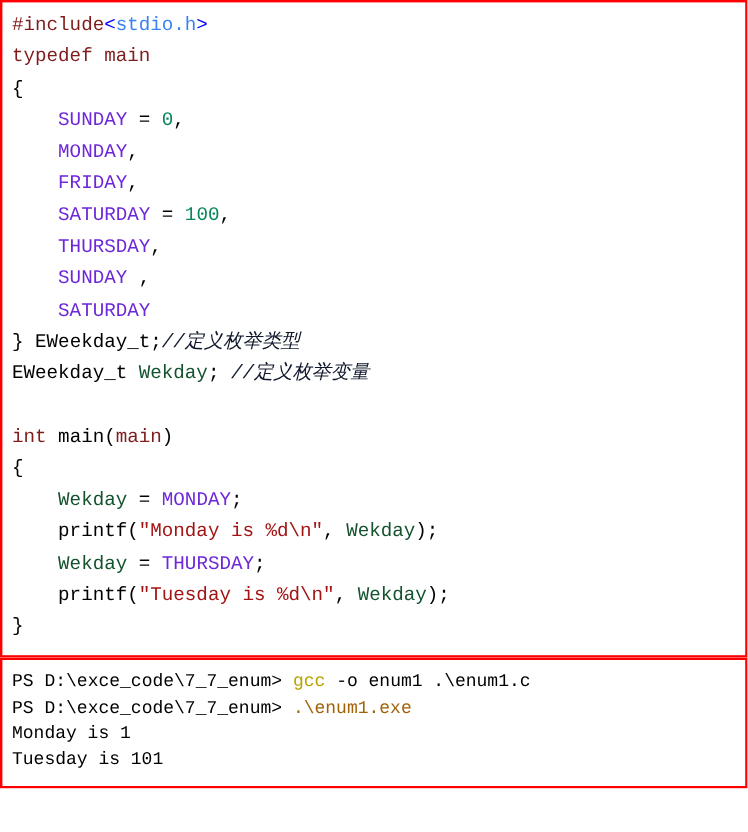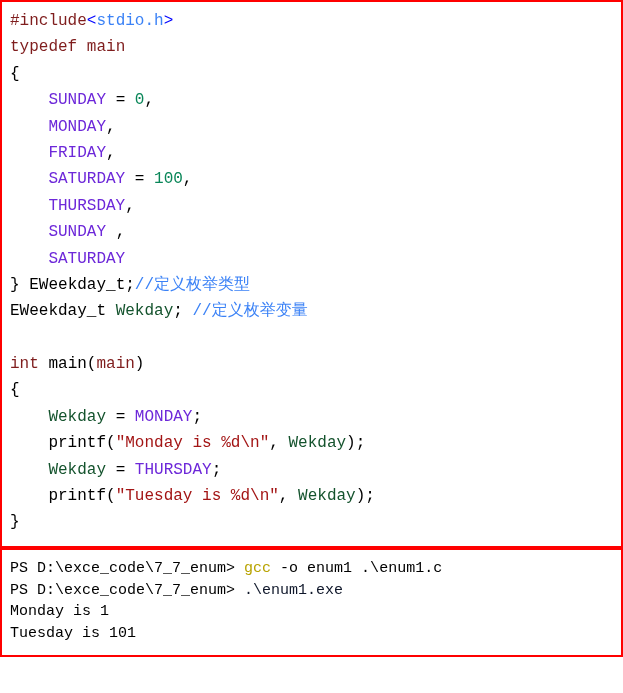--- a/index.html
+++ b/index.html
@@ -31,23 +31,23 @@
     color: #000;
   }
   .kw   { color: #7f1d1d; }
   .hdr  { color: #3b82f6; margin-top: 12px; }
   .ident{ color: #000000; text-align: center; }
   .enumv{ color: #6d28d9; }
   .num  { color: #098658; }
   .var  { color: #14532d; }
   .punct{ color: #000000; }
   .str  { color: #a31515; }
-  .cmt  { color: #3b82f6; }
+  .cmt  { color: #0f172a; font-style: italic; }
   .cmd  { color: #b8a300; }
-  .exe  { color: #0f172a; }
+  .exe  { color: #a16207; }
   .path { color: #000; text-align: right; }
   .angle{ color:#0000ff; }
 </style>
 </head>
 <body>
 
 <div class="wrapper">
 
 <div class="panel code-panel"><span class="kw">#include</span><span class="angle">&lt;</span><span class="hdr">stdio.h</span><span class="angle">&gt;</span>
 <span class="kw">typedef</span> <span class="kw">main</span>

